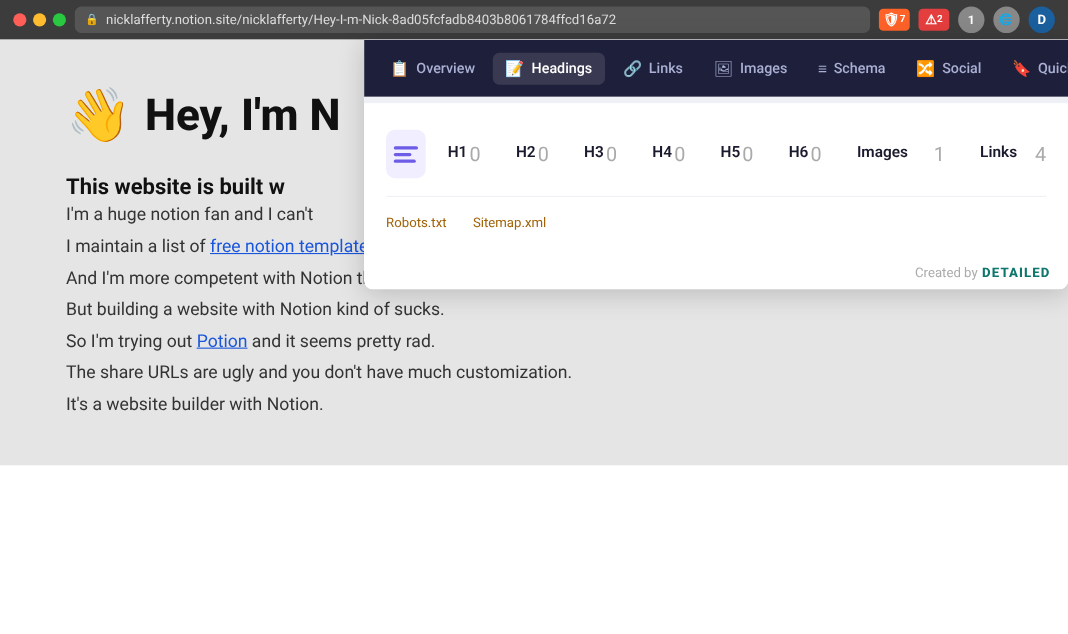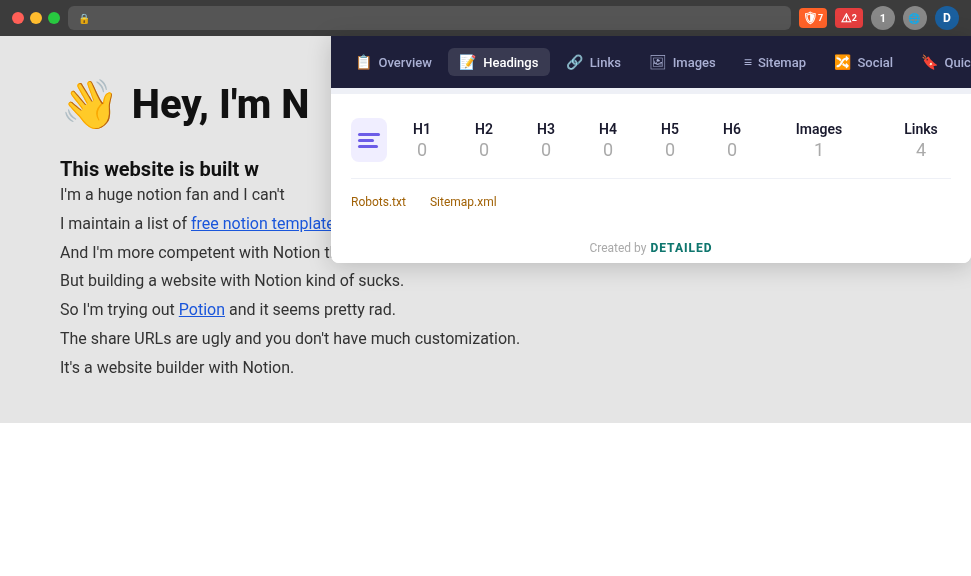--- a/index.html
+++ b/index.html
@@ -214,23 +214,23 @@
     .h-line-2 { width: 16px; height: 3px; }
     .h-line-3 { width: 20px; height: 3px; }
 
     .heading-stats {
       display: flex;
       gap: 32px;
       align-items: flex-start;
     }
     .heading-col {
       display: flex;
-      flex-direction: column;
       align-items: center;
       min-width: 30px;
+      justify-content: space-between;
     }
     .heading-label {
       font-size: 14px;
       font-weight: 600;
       color: #1a1a2e;
       margin-bottom: 2px;
     }
     .heading-value {
       font-size: 18px;
       font-weight: 400;
@@ -259,21 +259,21 @@
     .popup-link {
       font-size: 12px;
       color: #a16207;
       cursor: pointer;
       text-decoration: none;
     }
 
     
     .popup-footer {
       display: flex;
-      justify-content: center;
+      justify-content: flex-end;
       align-items: center;
       padding: 8px 16px;
       background: #fff;
     }
     .created-by {
       font-size: 12px;
       color: #aaa;
       display: flex;
       align-items: center;
       gap: 4px;
@@ -290,20 +290,21 @@
 <body>
 
 <div class="browser-bar">
   <div class="browser-dots">
     <div class="dot dot-red"></div>
     <div class="dot dot-yellow"></div>
     <div class="dot dot-green"></div>
   </div>
   <div class="url-bar">
     <span class="lock-icon">🔒</span>
+    <span class="url-text">nicklafferty.notion.site/nicklafferty/Hey-I-m-Nick-8ad05fcfadb8403b8061784ffcd16a72</span>
   </div>
   <div class="browser-actions">
     <div class="browser-btn btn-brave" style="position:relative; font-size:12px; padding:2px 6px;">
       🛡<span style="font-size:9px;font-weight:bold;">7</span>
     </div>
     <div class="browser-btn btn-alert" style="position:relative; font-size:12px; padding:2px 6px;">
       ⚠<span style="font-size:9px;font-weight:bold;">2</span>
     </div>
     <div class="browser-btn btn-gray" style="font-size:11px;">1</div>
     <div class="browser-btn btn-gray" style="font-size:10px;">🌐</div>
@@ -342,21 +343,21 @@
     <div class="nav-item">
       <span class="nav-icon">🔗</span>
       <span>Links</span>
     </div>
     <div class="nav-item">
       <span class="nav-icon">🖼</span>
       <span>Images</span>
     </div>
     <div class="nav-item">
       <span class="nav-icon">≡</span>
-      <span>Sitemap</span>
+      <span>Schema</span>
     </div>
     <div class="nav-item">
       <span class="nav-icon">🔀</span>
       <span>Social</span>
     </div>
     <div class="nav-item">
       <span class="nav-icon">🔖</span>
       <span>Quick Links</span>
     </div>
     <div class="nav-separator"></div>

